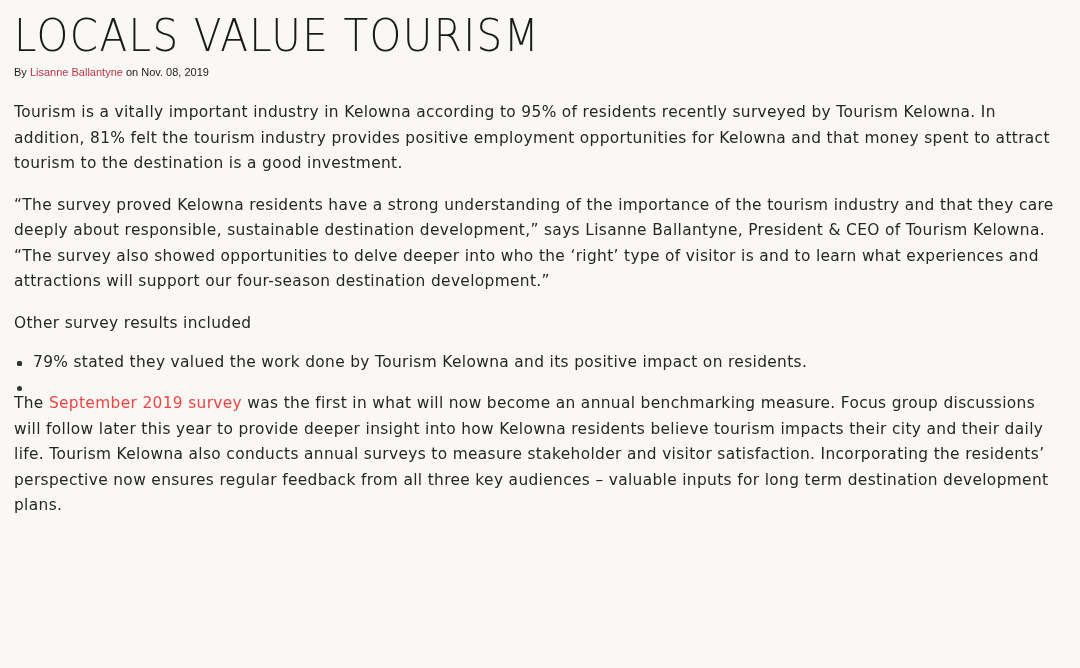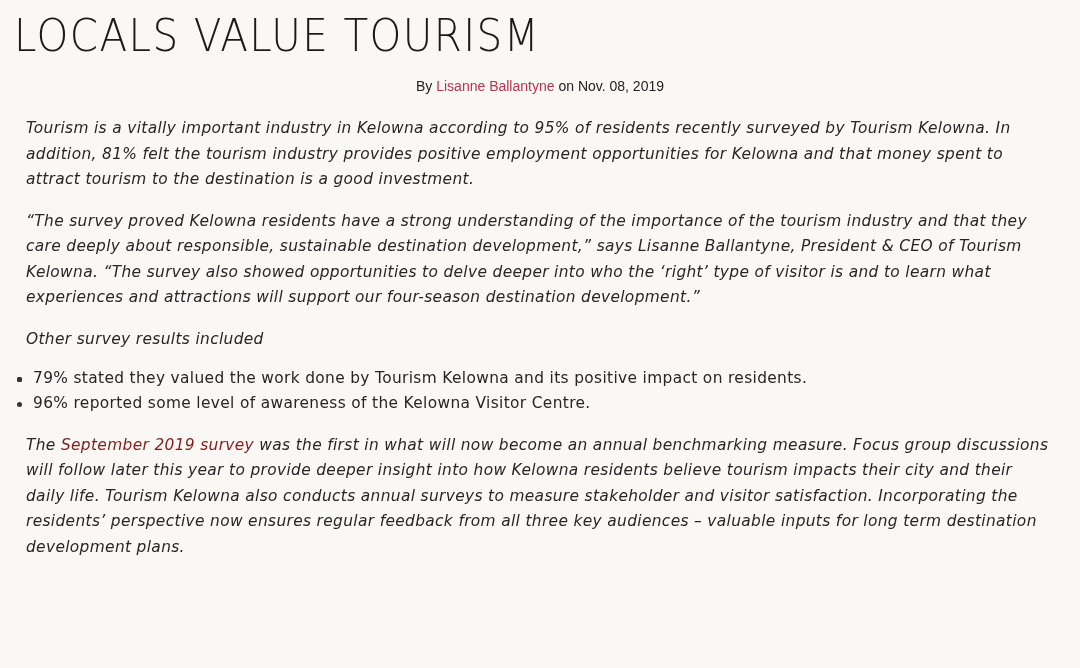--- a/index.html
+++ b/index.html
@@ -32,40 +32,38 @@
       text-decoration: underline;
     }
     .title span {
       display: inline-block;
       transform: scaleX(0.92);
       transform-origin: left;
       font-weight: 300;
     }
     .byline {
       font-family: "Liberation Sans", sans-serif;
-      font-size: 14px;
-      margin-top: 20px;
+      font-size: 11px;
+      margin-top: 8px;
       color: #222;
-      text-align: center;
     }
     .byline a {
       color: #b8344f;
       text-decoration: none;
     }
     .body-text {
       font-family: "DejaVu Sans", sans-serif;
       font-size: 15.4px;
       line-height: 25.5px;
       letter-spacing: 0.35px;
       color: #262626;
       font-weight: 400;
     }
     p {
-      margin: 12px;
-      font-style: italic;
+      margin: 0;
     }
     .p1 { margin-top: 22px; }
     .p2 { margin-top: 16px; }
     .p3 { margin-top: 16px; }
     ul.results {
       list-style: none;
       margin: 14px 0 0 0;
       padding: 0;
     }
     ul.results li {
@@ -77,21 +75,21 @@
       position: absolute;
       left: 3px;
       top: 11px;
       width: 5px;
       height: 5px;
       border-radius: 50%;
       background: #333;
     }
     .p4 { margin-top: 16px; }
     .p4 a {
-      color: #7f1d1d;
+      color: #ef4444;
       text-decoration: none;
     }
   </style>
 </head>
 <body>
 
 <div class="article">
   <h1 class="title"><span>LOCALS VALUE TOURISM</span></h1>
 
   <div class="byline">
@@ -103,18 +101,18 @@
 
   <div class="body-text">
     <p class="p1">Tourism is a vitally important industry in Kelowna according to 95% of residents recently surveyed by Tourism Kelowna. In addition, 81% felt the tourism industry provides positive employment opportunities for Kelowna and that money spent to attract tourism to the destination is a good investment.</p>
     <p class="p2">“The survey proved Kelowna residents have a strong understanding of the importance of the tourism industry and that they care deeply about responsible, sustainable destination development,” says Lisanne Ballantyne, President &amp; CEO of Tourism Kelowna. “The survey also showed opportunities to delve deeper into who the ‘right’ type of visitor is and to learn what experiences and attractions will support our four-season destination development.”</p>
     <p class="p3">Other survey results included</p>
 
     <ul class="results">
       <li><span class="bullet"></span></li>
       <li><span class="bullet"></span></li>
       <li><span class="bullet"></span><span>79% stated they valued the work done by Tourism Kelowna and its positive impact on residents.</span></li>
-      <li><span class="bullet"></span><span>96% reported some level of awareness of the Kelowna Visitor Centre.</span></li>
+      <li><span class="bullet"></span></li>
     </ul>
 
     <p class="p4"><span>The </span><a href="#">September 2019 survey</a><span> was the first in what will now become an annual benchmarking measure. Focus group discussions will follow later this year to provide deeper insight into how Kelowna residents believe tourism impacts their city and their daily life. Tourism Kelowna also conducts annual surveys to measure stakeholder and visitor satisfaction. Incorporating the residents’ perspective now ensures regular feedback from all three key audiences – valuable inputs for long term destination development plans.</span></p>
   </div>
 </div>
 
 </body></html>

